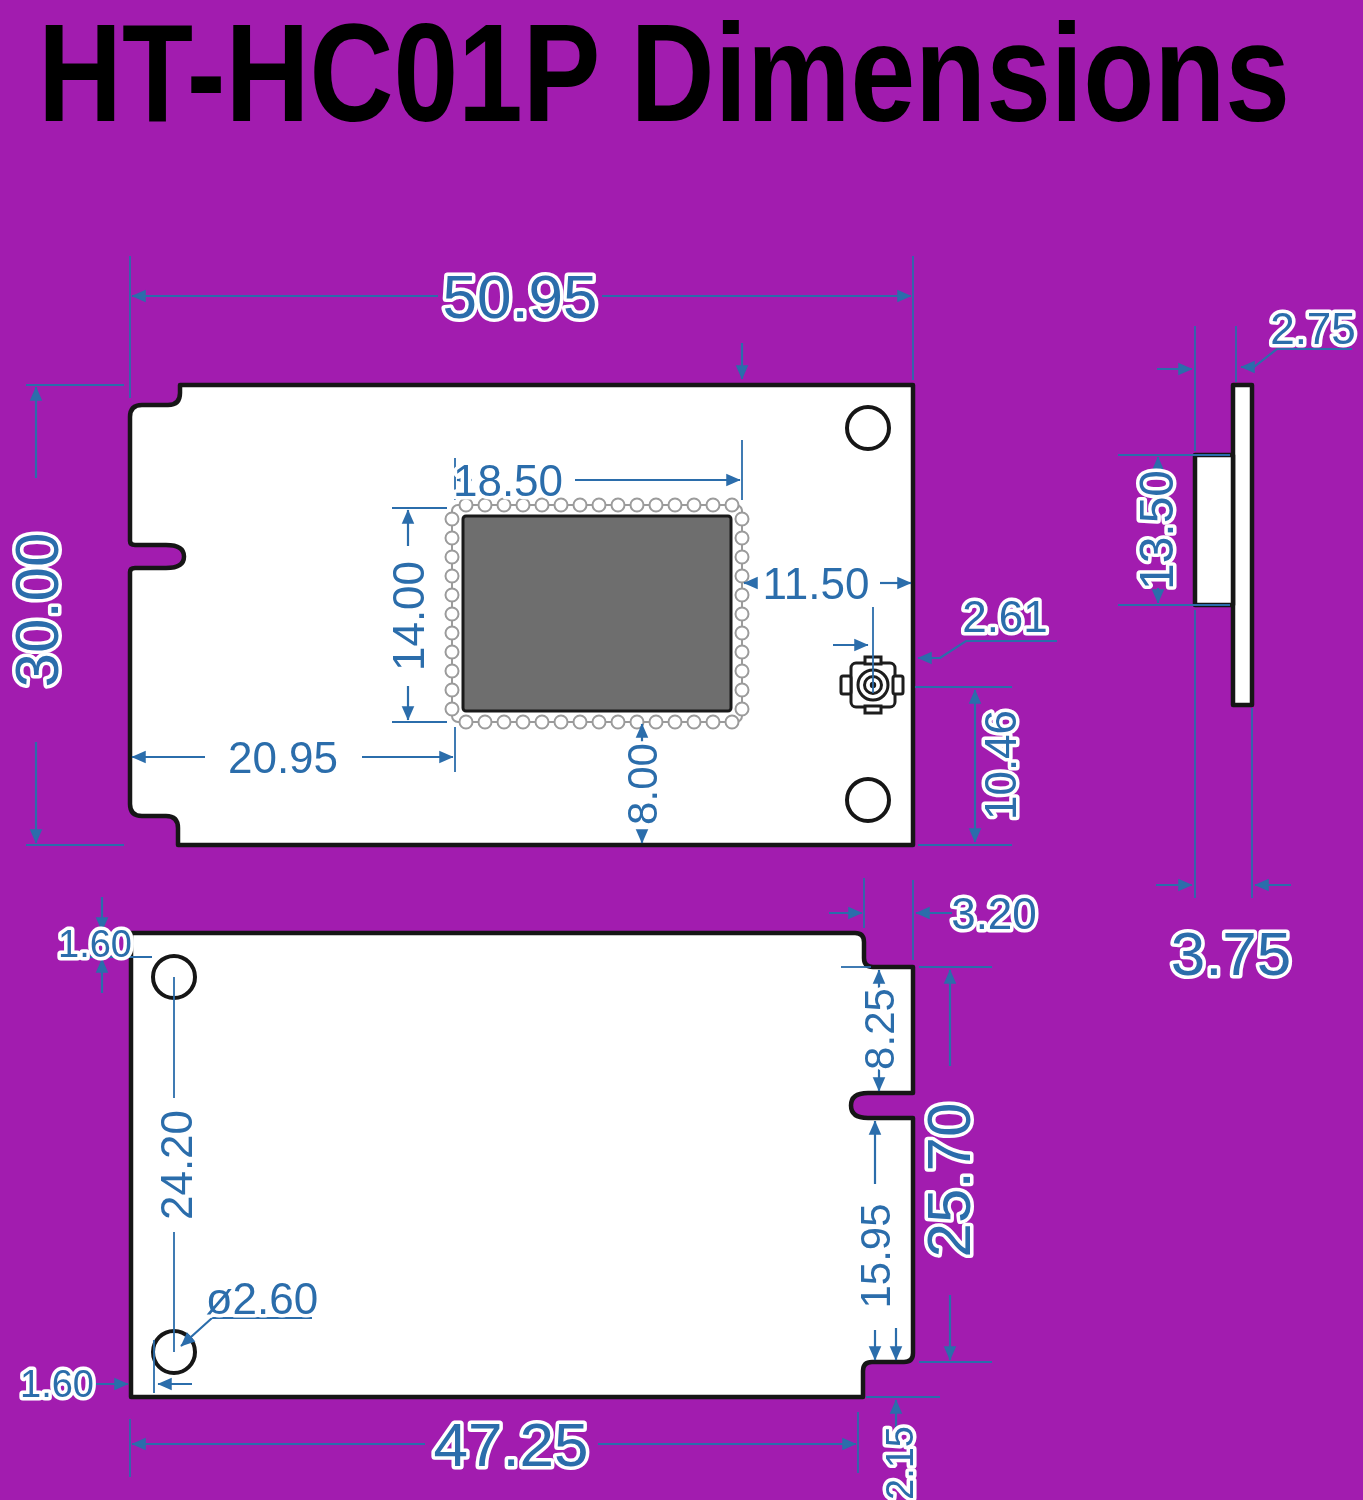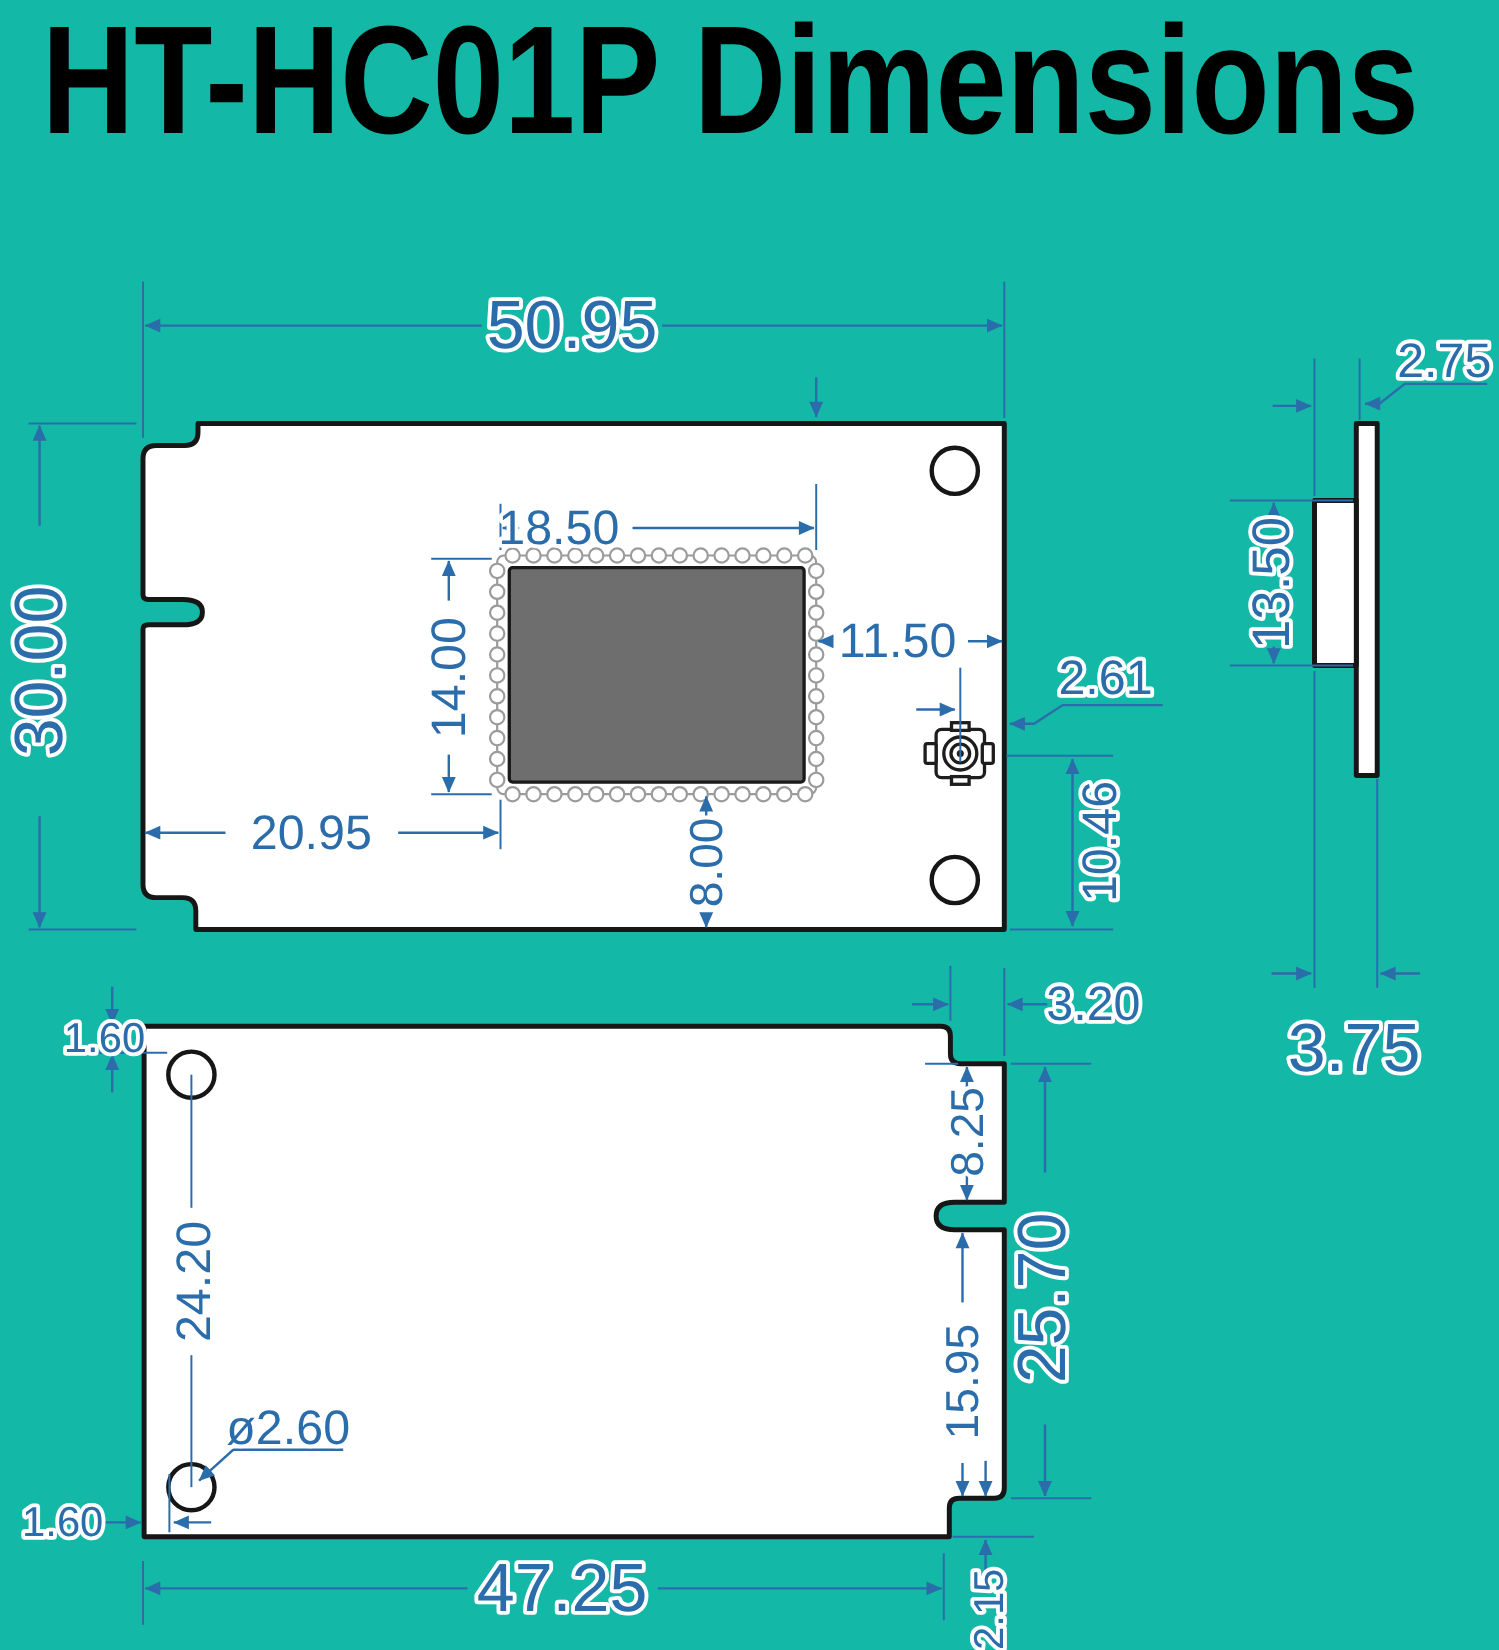--- a/index.html
+++ b/index.html
@@ -1,16 +1,16 @@
 <!DOCTYPE html>
 <html><head>
 <meta charset="utf-8">
 <style>
   html,body{margin:0;padding:0;background:#ffffff;}
-  .canvas{width:1363px;height:1500px;position:relative;background:#14b8a6;overflow:hidden;
+  .canvas{width:1363px;height:1500px;position:relative;background:#a21caf;overflow:hidden;
           font-family:"Liberation Sans",sans-serif;}
   svg{display:block;}
   
   .out  {fill:#ffffff;stroke:#161616;stroke-width:4.5;stroke-linejoin:round;}
   .hole {fill:#ffffff;stroke:#161616;stroke-width:4;}
   .dim  {stroke:#2b6dab;stroke-width:2.2;fill:none;}
   .ext  {stroke:#2b6dab;stroke-width:1.8;fill:none;}
   .conn {fill:#ffffff;stroke:#1d1d1d;stroke-width:3;}
   .shieldframe{fill:#ffffff;stroke:#9b9b9b;stroke-width:2;}
   .scallop{fill:#ffffff;stroke:#9b9b9b;stroke-width:2;}

